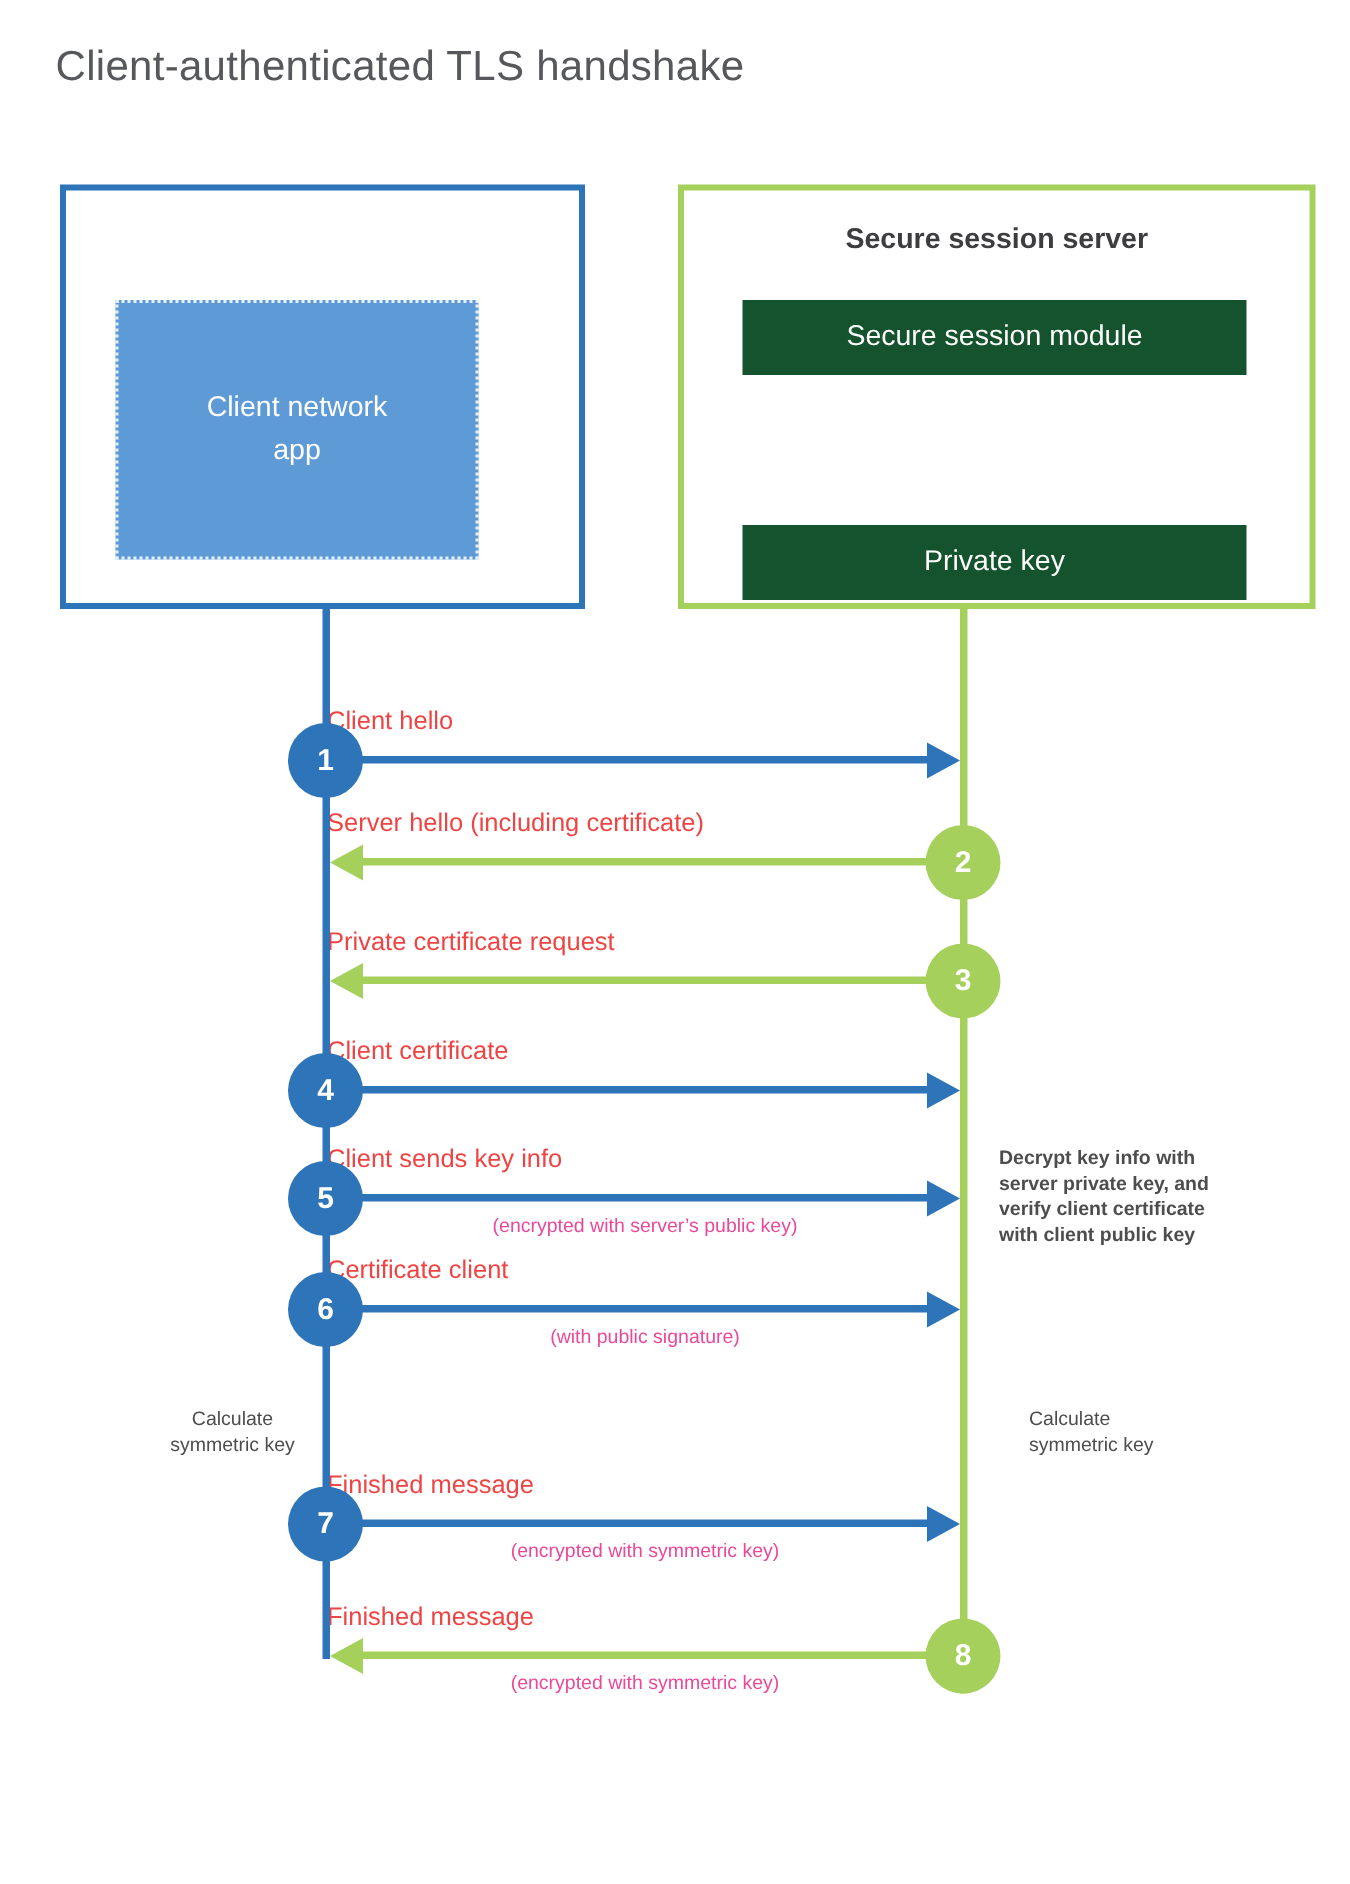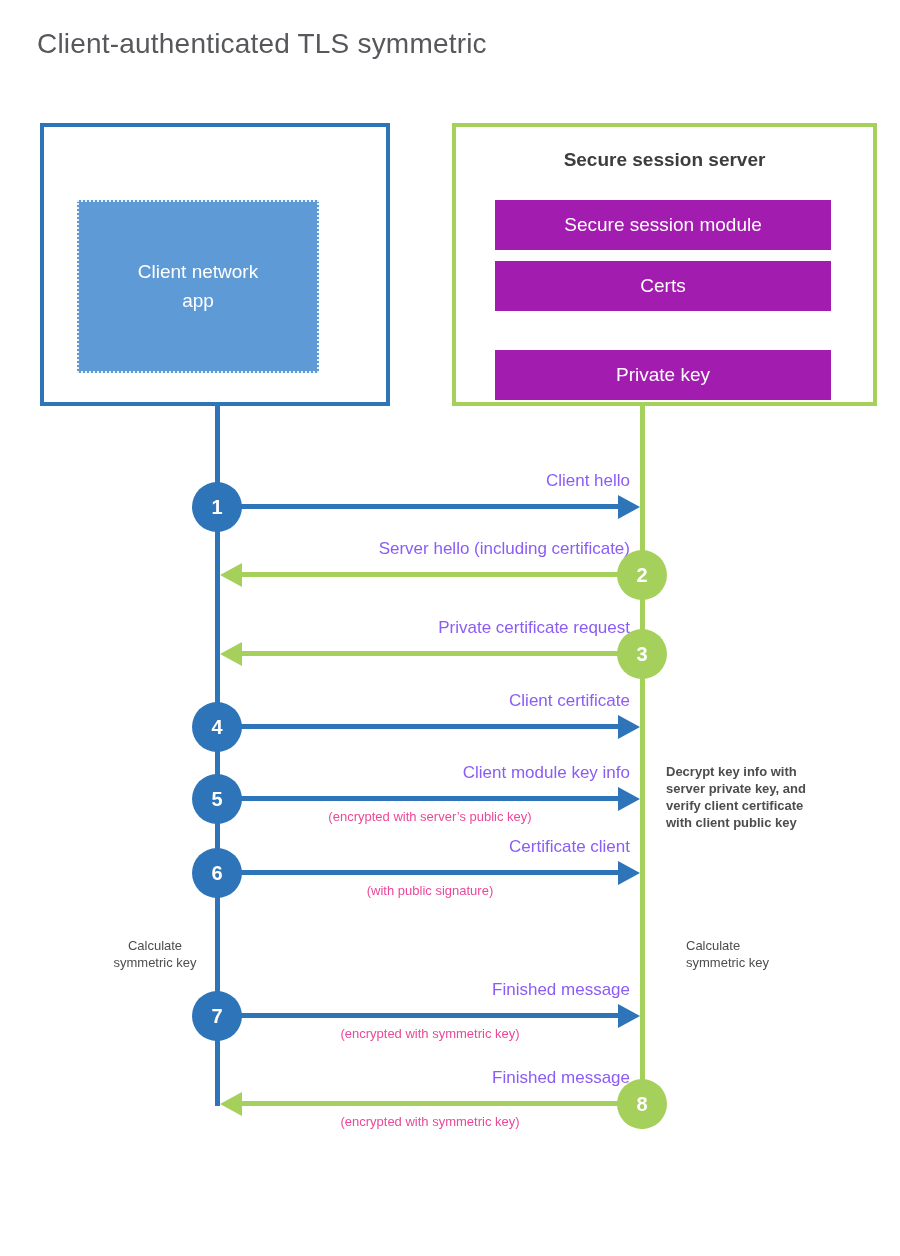--- a/index.html
+++ b/index.html
@@ -20,21 +20,21 @@
     font-size:19px; font-weight:bold; color:#3d3d3f;
   }
   .app-rect {
     position:absolute; left:33px; top:73px; width:242px; height:173px;
     box-sizing:border-box; background:#5e9bd6; border:2px dotted rgba(255,255,255,0.85);
     display:flex; align-items:center; justify-content:center;
     color:#ffffff; font-size:19px; text-align:center; white-space:pre-line; line-height:1.5;
   }
   .module-bar {
     position:absolute; left:39px; width:336px; height:50px;
-    background:#a21caf; color:#fdfefb; font-size:19px;
+    background:#14532d; color:#fdfefb; font-size:19px;
     display:flex; align-items:center; justify-content:center;
   }
   .bar-1 { top:73px; } .bar-2 { top:134px; } .bar-3 { top:195px;margin-top:28px; }
 
   
   .lifeline { position:absolute; width:5px; z-index:1; }
   .lifeline-blue  { left:215px; top:406px; height:700px; background:#2e74b8; }
   .lifeline-green { left:640px; top:406px; height:723px; background:#a5d05b; }
 
   
@@ -55,52 +55,51 @@
   .left  .line { left:238px; width:404px; background:#a5d05b; }
 
   .head {
     position:absolute; top:-12px; width:0; height:0; z-index:2;
     border-top:12px solid transparent; border-bottom:12px solid transparent;
   }
   .right .head { left:618px; border-left:22px solid #2e74b8; }
   .left  .head { left:220px; border-right:22px solid #a5d05b; }
 
   .label {
-    position:absolute; left:230px; width:400px; top:-36px;
-    text-align:right; font-size:17px; color:#8b5cf6;
+    position:absolute; left:218px; width:400px; top:-36px;
+    text-align:left; font-size:17px; color:#ef4444;
   }
   .sub {
     position:absolute; left:230px; width:400px; top:10px;
     text-align:center; font-size:13px; color:#ec4899;
   }
 
   .side-note {
     position:absolute; font-size:13px; color:#4d4d4e;
     line-height:17px; white-space:pre-line; z-index:4;
   }
   .note-decrypt { left:666px; top:763px; width:180px; text-align:left;font-weight:bold; }
   .note-calc-left { left:90px; top:937px; width:130px; text-align:center; }
   .note-calc-right { left:686px; top:937px; width:130px; text-align:left; }
 </style>
 </head>
 <body>
 
 <div id="canvas">
 
-  <div class="page-title">Client-authenticated TLS symmetric</div>
+  <div class="page-title">Client-authenticated TLS handshake</div>
 
   <div class="actor-box client-box">
     <div class="app-rect">Client network
 app</div>
   </div>
 
   <div class="actor-box server-box">
     <div class="actor-title">Secure session server</div>
     <div class="module-bar bar-1">Secure session module</div>
-    <div class="module-bar bar-2">Certs</div>
     <div class="module-bar bar-3">Private key</div>
   </div>
 
   <div class="lifeline lifeline-blue"></div>
   <div class="lifeline lifeline-green"></div>
 
   <div class="step s1 right">
     <div class="line"></div>
     <div class="head"></div>
     <div class="circle">1</div>
@@ -125,21 +124,21 @@
     <div class="line"></div>
     <div class="head"></div>
     <div class="circle">4</div>
     <div class="label">Client certificate</div>
   </div>
 
   <div class="step s5 right">
     <div class="line"></div>
     <div class="head"></div>
     <div class="circle">5</div>
-    <div class="label">Client module key info</div>
+    <div class="label">Client sends key info</div>
     <div class="sub">(encrypted with server’s public key)</div>
   </div>
 
   <div class="step s6 right">
     <div class="line"></div>
     <div class="head"></div>
     <div class="circle">6</div>
     <div class="label">Certificate client</div>
     <div class="sub">(with public signature)</div>
   </div>

